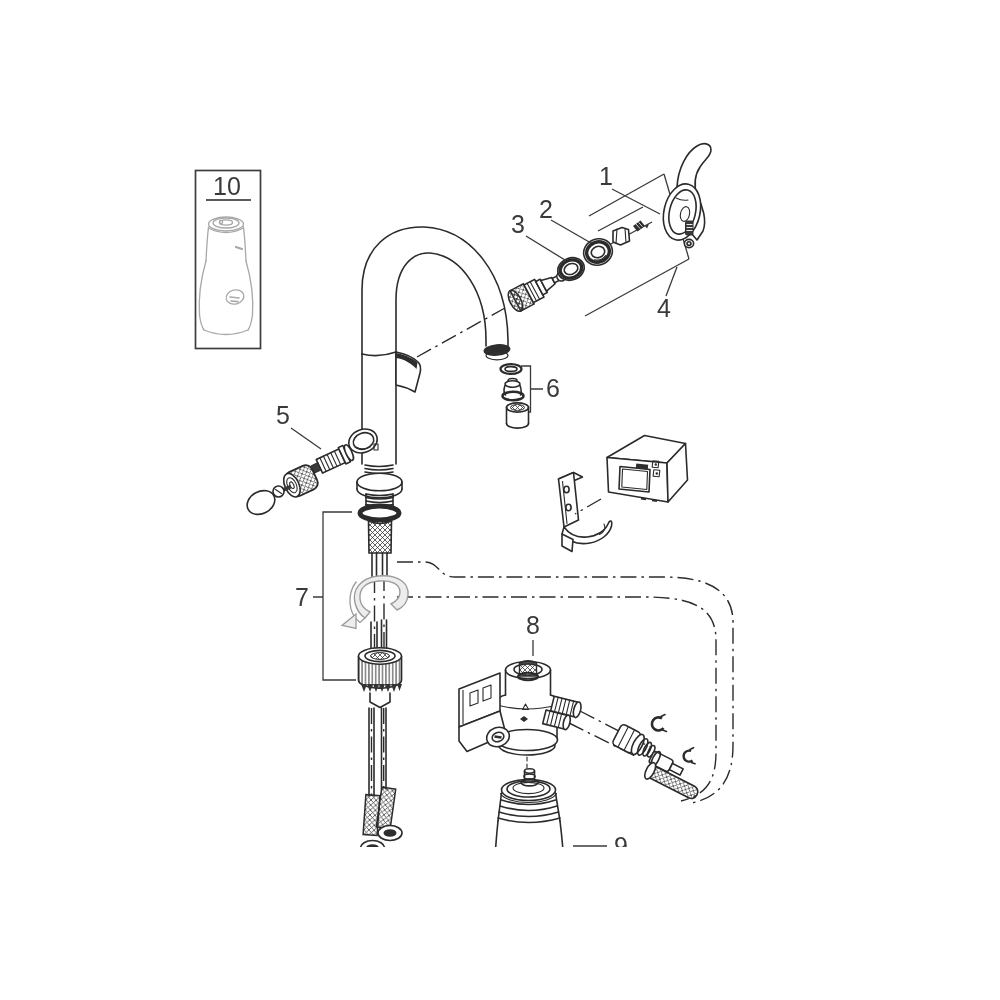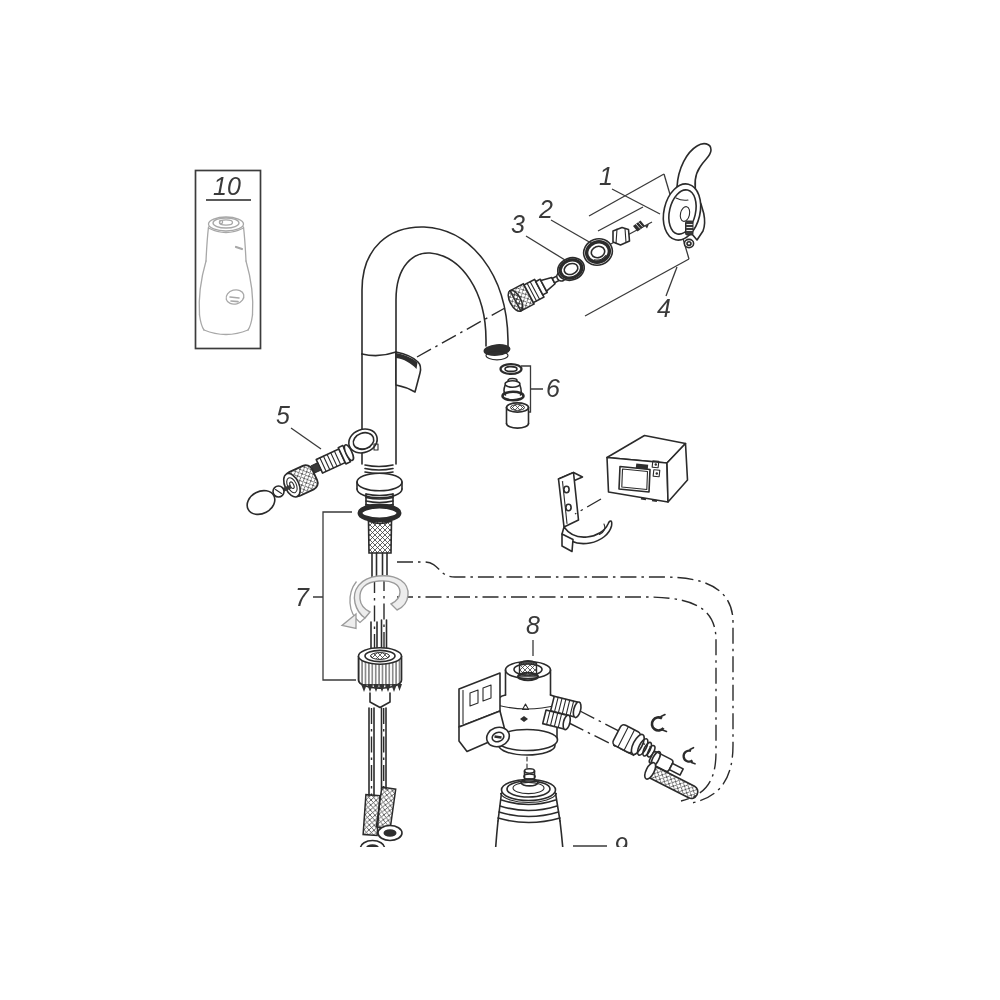--- a/index.html
+++ b/index.html
@@ -6,21 +6,21 @@
     --line:#2b2b2b;
     --label:#3a3a3a;
     --bottle-gray:#a8a8a8;
     --plate-fill:#ededed;
     --plate-stroke:#9b9b9b;
     --divider:#dcdcdc;
     --dark:#2e2e2e;
     --background:#ffffff;
   }
   html,body{margin:0;padding:0;background:var(--background);}
-  .stage{width:1000px;height:847px;position:relative;background:var(--background);overflow:hidden;font-style:italic;}
+  .stage{width:1000px;height:847px;position:relative;background:var(--background);overflow:hidden;}
   svg{display:block;}
   .ln{stroke:var(--line);fill:none;stroke-width:1.6;stroke-linecap:round;stroke-linejoin:round;}
   .lnw{stroke:var(--line);fill:#ffffff;stroke-width:1.6;stroke-linecap:round;stroke-linejoin:round;}
   .thin{stroke-width:1.1;}
   .callout{font-family:"Liberation Sans",sans-serif;font-size:25px;fill:var(--label);}
   .gray{stroke:var(--bottle-gray);fill:none;stroke-width:1.3;stroke-linecap:round;}
   .dashdot{stroke:var(--line);fill:none;stroke-width:1.4;stroke-dasharray:16 5 2.5 5;}
   .leader{stroke:var(--label);fill:none;stroke-width:1.3;}
   .darkfill{fill:var(--dark);stroke:none;}
 </style>

